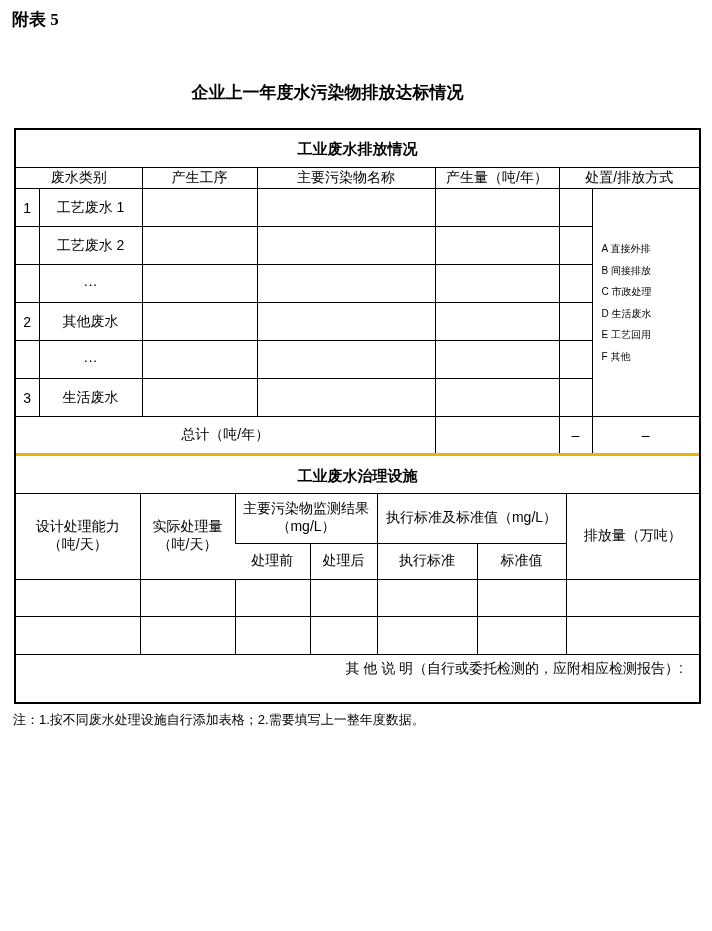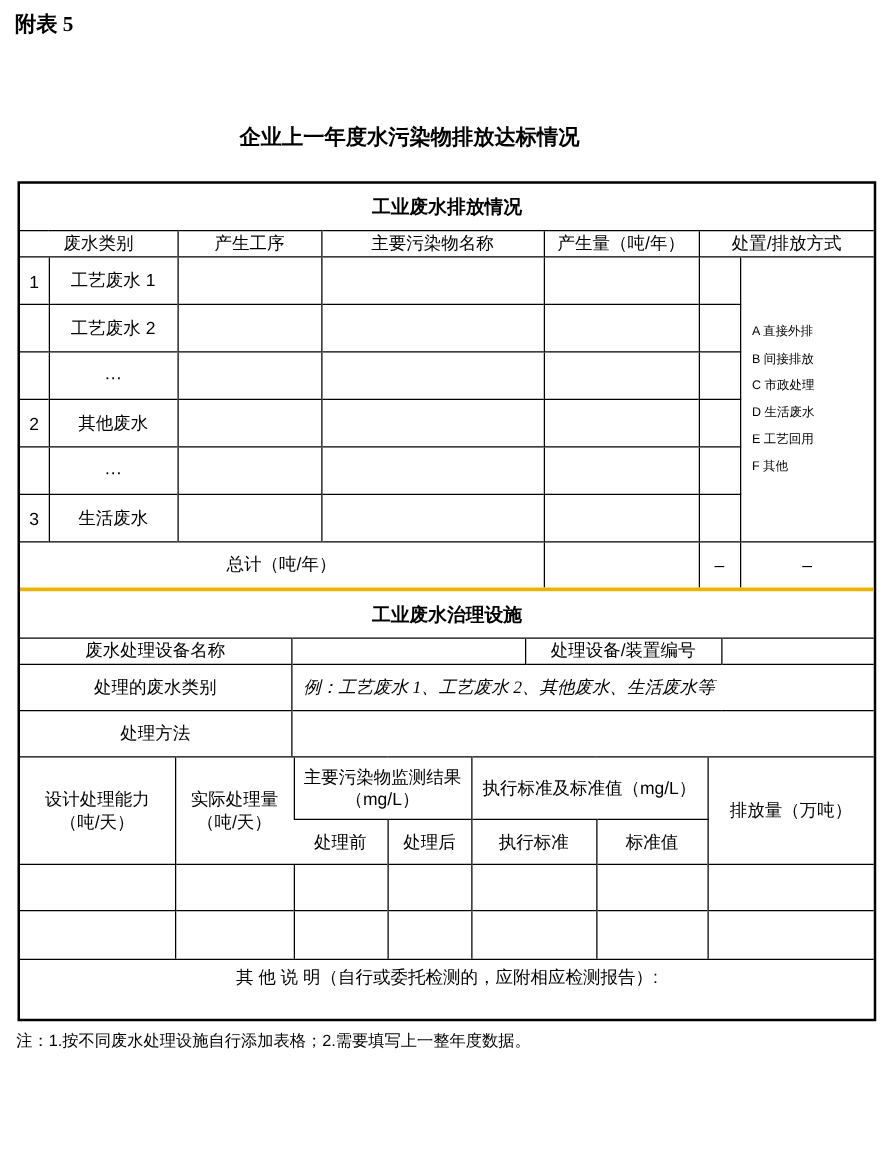--- a/index.html
+++ b/index.html
@@ -8,21 +8,21 @@
     width: 712px; height: 931px;
     background: #ffffff; color: #000000;
     font-family: "Liberation Sans", "DejaVu Sans", sans-serif;
   }
   .page { padding: 8px 11px 0 12px; }
   .appendix {
     font-size: 17px; font-weight: bold;
     font-family: "Liberation Serif", "DejaVu Serif", serif;
   }
   .doc-title {
-    margin-top: 67px; padding-right: 58px;
+    margin-top: 50px; padding-right: 58px;
     text-align: center; font-size: 17px; font-weight: bold;
   }
   .tbl-wrap {
     margin-top: 24px; margin-left: 2px;
     width: 687px; border: 2px solid #000;
   }
   .sec-title {
     height: 37px; line-height: 37px;
     text-align: center; font-weight: bold; font-size: 15px;
   }
@@ -40,21 +40,21 @@
   td.legend {
     text-align: left; padding-left: 9px;
     font-size: 10px; line-height: 21.5px;
   }
   td.example {
     text-align: left; padding-left: 9px;
     font-style: italic; font-family: "Liberation Serif", "DejaVu Serif", serif;
   }
   .remark {
     border-top: 1px solid #000; height: 48px;
-    padding: 5px 16px; text-align: center; font-size: 14px;
+    padding: 5px 16px; text-align: right; font-size: 14px;
   }
   .footnote { margin: 7px 0 0 1px; font-size: 13px; }
 </style>
 </head>
 <body>
 
 <div class="page">
 
   <div class="appendix">附表 5</div>
 
@@ -142,44 +142,20 @@
         <td colspan="4">总计（吨/年）</td>
         <td></td>
         <td>–</td>
         <td>–</td>
       </tr>
     </tbody>
       </table>
 
     <div class="sec-title mid">工业废水治理设施</div>
 
-    <table>
-      <colgroup>
-        <col style="width:217px">
-          <col style="width:187px">
-          <col style="width:157px">
-          <col style="width:122px">
-      </colgroup>
-      <tbody>
-          <tr class="h35">
-        <td>废水处理设备名称</td>
-        <td></td>
-        <td>处理设备/装置编号</td>
-        <td></td>
-      </tr>
-      <tr class="h37">
-        <td>处理的废水类别</td>
-        <td class="example" colspan="3">例：工艺废水 1、工艺废水 2、其他废水、生活废水等</td>
-      </tr>
-      <tr class="h37">
-        <td>处理方法</td>
-        <td colspan="3"></td>
-      </tr>
-    </tbody>
-      </table>
 
     <table>
       <colgroup>
         <col style="width:124px">
           <col style="width:95px">
           <col style="width:75px">
           <col style="width:67px">
         <col style="width:100px">
           <col style="width:89px">
           <col style="width:133px">

